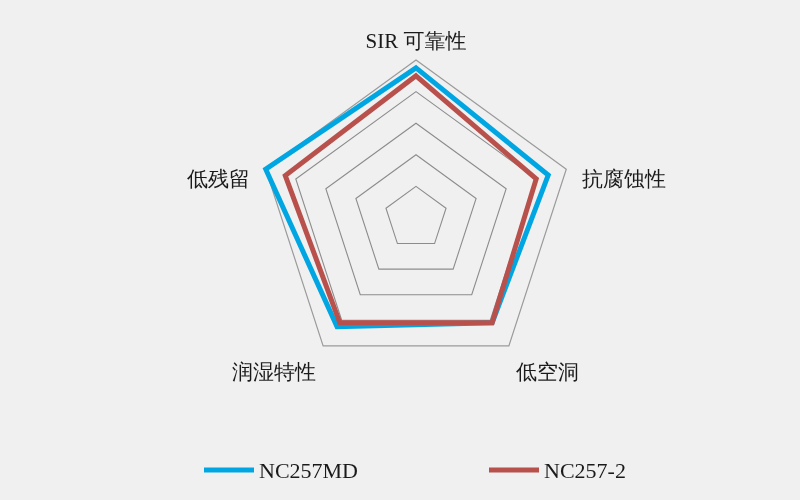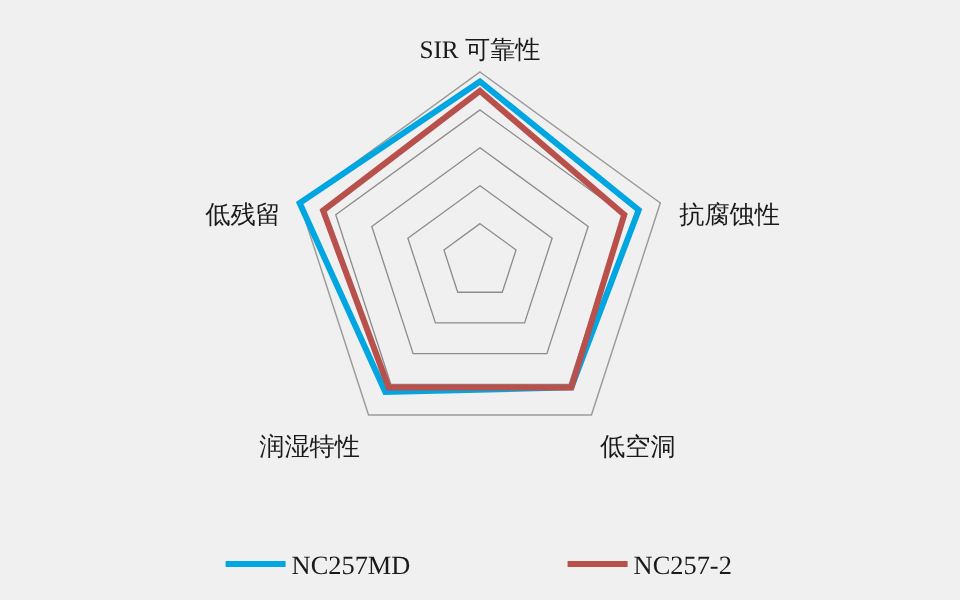--- a/index.html
+++ b/index.html
@@ -10,21 +10,21 @@
   body {
     width: 800px;
     height: 500px;
     background: #f0f0f0;
     font-family: "Liberation Sans", "DejaVu Sans", sans-serif;
     overflow: hidden;
     position: relative;
   }
   #chart-root {
     position: absolute;
-    left: 0; top: 0;
+    left: 16px; top: 0;
     width: 632px;
     height: 500px;
   }
   svg#radar-svg {
     display: block;
     width: 800px;
     height: 500px;
   }
   .axis-label {
     font-family: "Liberation Serif", "DejaVu Serif", serif;

